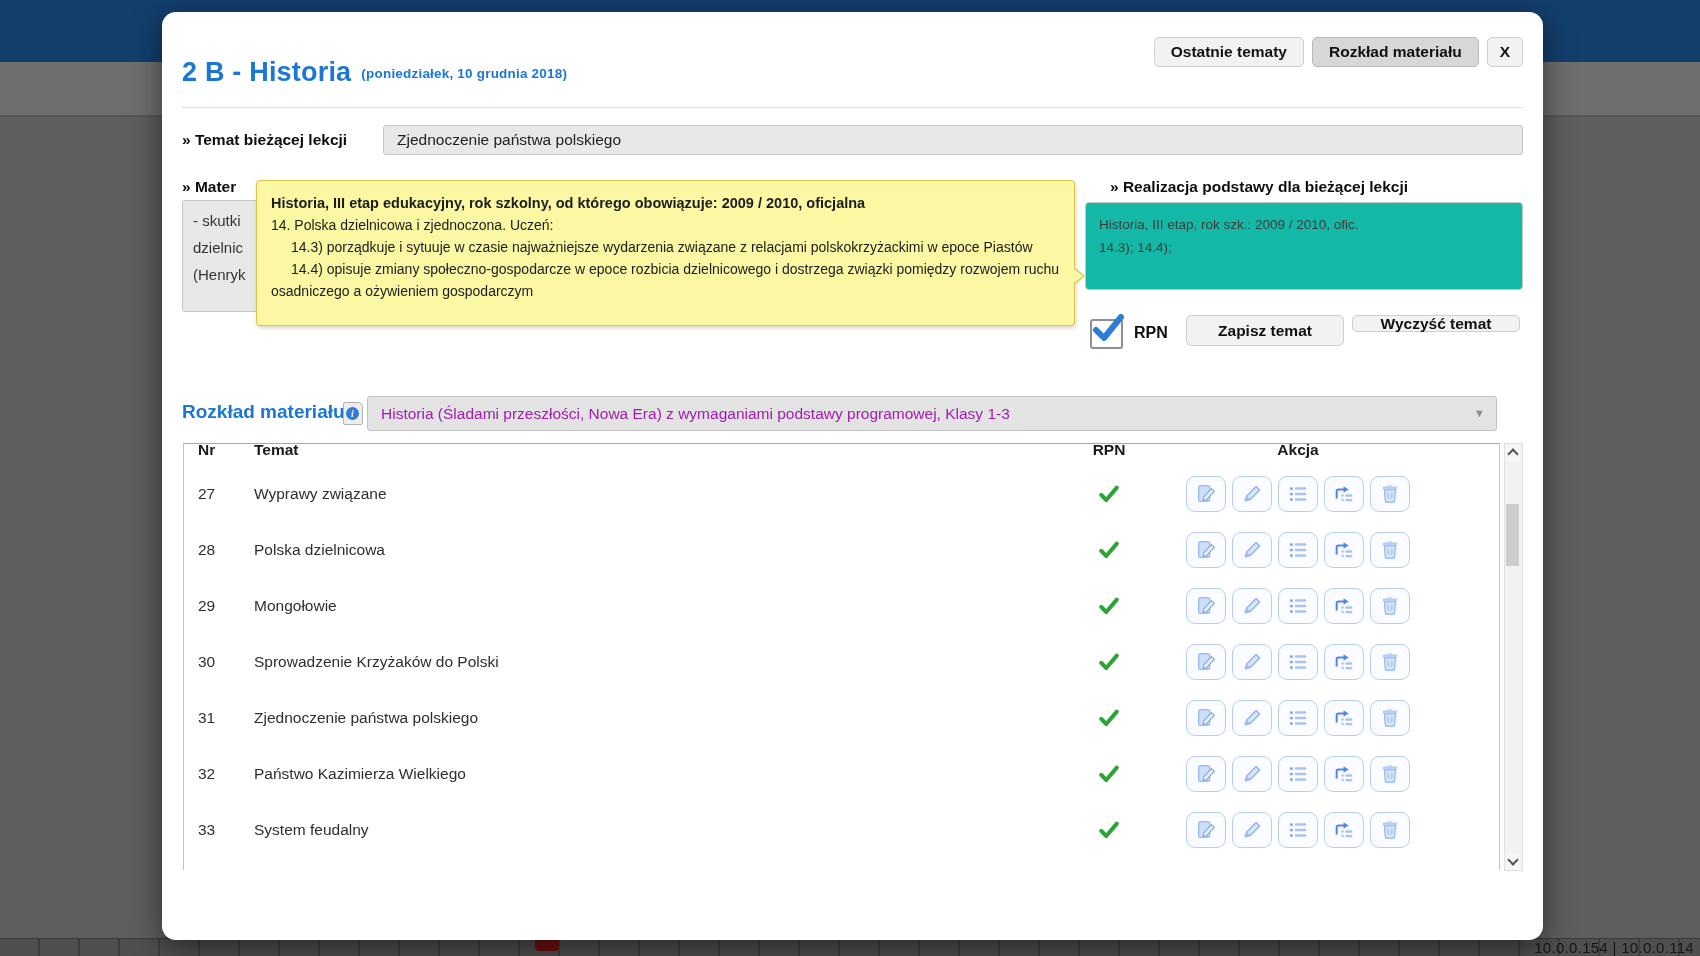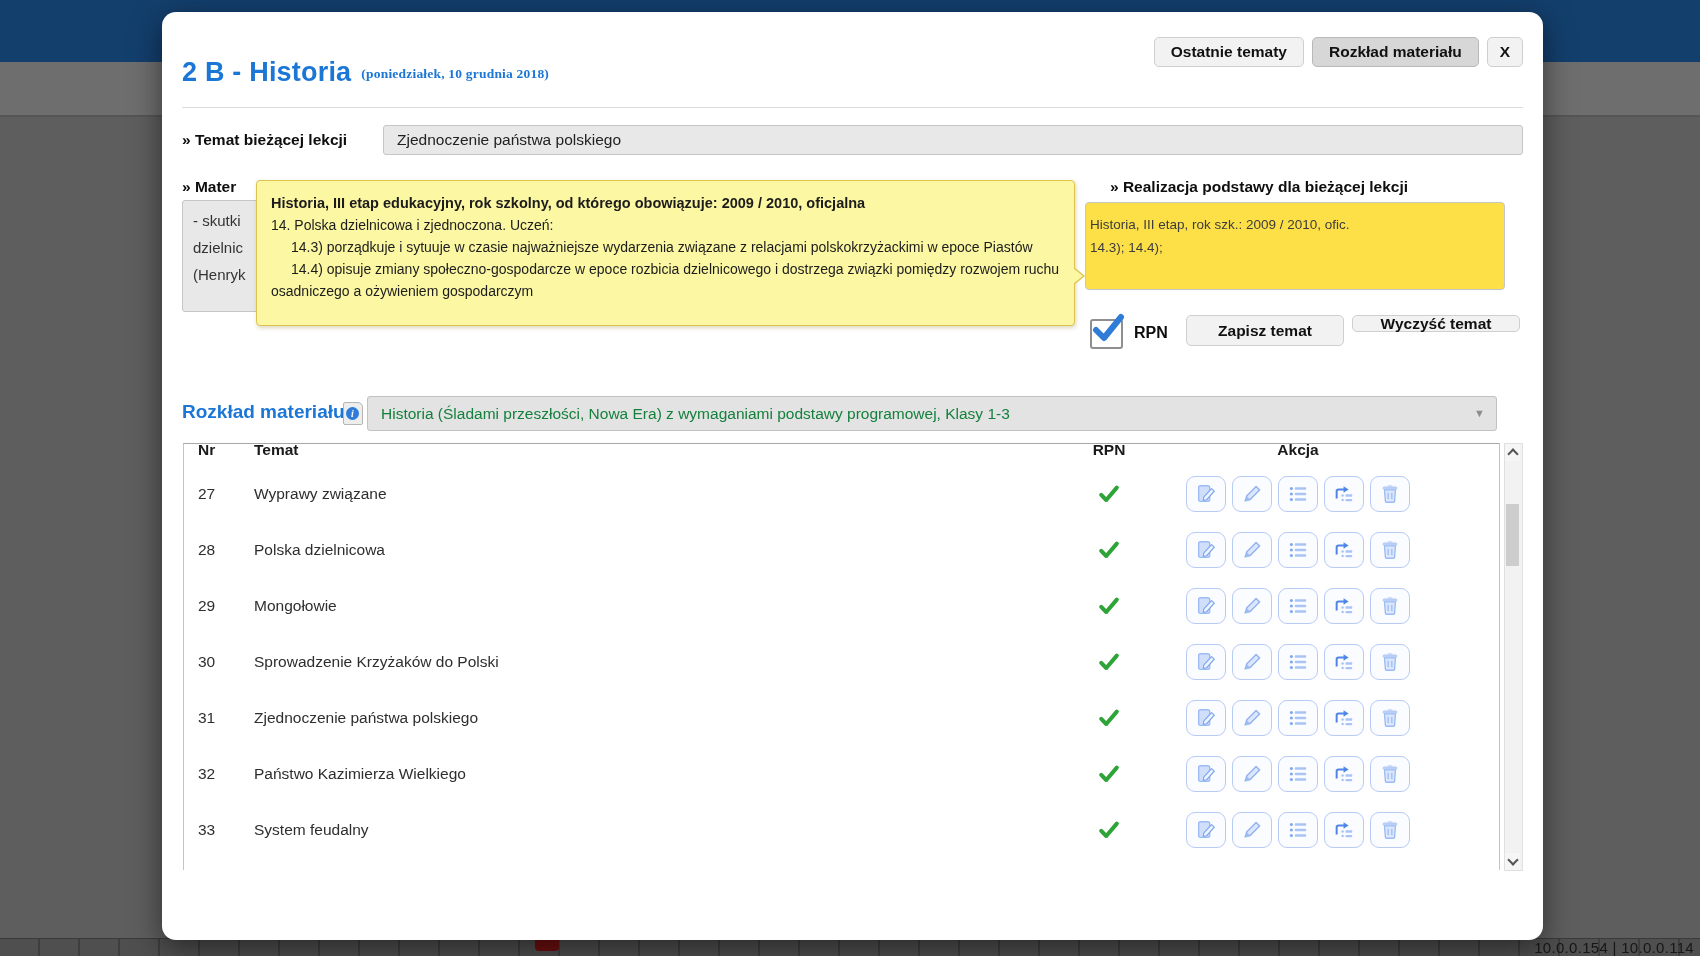--- a/index.html
+++ b/index.html
@@ -17,21 +17,21 @@
   }
   .bg-redblob{position:absolute;left:535px;top:938px;width:24px;height:13px;background:#6e0f0f;border-radius:0 0 4px 4px;}
   .bg-ip{position:absolute;right:6px;top:939px;font-size:15px;color:#171717;letter-spacing:.3px;}
 
   
   .modal{
     position:absolute;left:162px;top:12px;width:1381px;height:928px;background:#ffffff;
     border-radius:14px;box-shadow:0 8px 30px rgba(0,0,0,.5);
   }
   .m-title{position:absolute;left:20px;top:45px;font-size:27px;font-weight:bold;color:#1b76d5;letter-spacing:.2px;}
-  .m-date{font-size:13.5px;font-weight:bold;vertical-align:3px;margin-left:10px;color:#1b76d5;font-family:Liberation Serif, serif;}
+  .m-date{font-size:13.5px;font-weight:bold;vertical-align:3px;margin-left:10px;color:#1b76d5;}
   .hdr-buttons{position:absolute;top:25px;right:20px;display:flex;gap:8px;}
   .btn{
     height:30px;padding:0 16px;background:#f2f2f2;border:1px solid #cfcfcf;border-radius:5px;
     font-family:"Liberation Sans",sans-serif;font-size:15.5px;color:#111;display:inline-flex;align-items:center;justify-content:center;cursor:pointer;font-weight:bold;
   }
   .btn.active{background:#d7d7d7;border-color:#b9b9b9;}
   .btn.xbtn{padding:0 12px;font-weight:bold;}
   .m-hr{position:absolute;left:20px;top:95px;width:1341px;height:0;border-top:1px solid #dcdcdc;}
 
   .row-label{position:absolute;font-size:15.5px;font-weight:bold;color:#0e0e0e;}
@@ -53,22 +53,22 @@
     border:1px solid #dfc24d;border-radius:4px;padding:11px 14px;z-index:5;
     font-size:14px;color:#1c1c1c;line-height:22px;box-shadow:1px 2px 4px rgba(120,100,0,.25);
   }
   .tt-heading{font-weight:bold;font-size:14.5px;}
   .tt-indent{text-indent:20px;}
   .tt-arrow{position:absolute;right:-11px;top:86px;width:0;height:0;border-top:9px solid transparent;border-bottom:9px solid transparent;border-left:11px solid #dfc24d;}
   .tt-arrow-in{position:absolute;right:-9px;top:87px;width:0;height:0;border-top:8px solid transparent;border-bottom:8px solid transparent;border-left:10px solid #fbf7a2;}
 
   .real-heading{left:923px;top:166px;margin-left:25px;}
   .real-box{
-    position:absolute;left:923px;top:190px;width:410px;height:66px;background:#fde047;
-    border:1px solid #c6c6c6;border-radius:4px;padding:10px 4px;font-size:13.5px;color:#3c3c3c;line-height:23px;
+    position:absolute;left:923px;top:190px;width:410px;height:66px;background:#14b8a6;
+    border:1px solid #c6c6c6;border-radius:4px;padding:10px 13px;font-size:13.5px;color:#3c3c3c;line-height:23px;
   }
 
   
   .rpn-check{
     position:absolute;left:928px;top:307px;width:29px;height:26px;background:#fff;
     border:2px solid #8f8f8f;border-radius:3px;cursor:pointer;
   }
   .rpn-check svg{position:absolute;left:-2px;top:-8px;}
   .rpn-label{left:972px;top:312px;font-size:16px;}
   .btn-save{position:absolute;left:1024px;top:303px;width:158px;height:31px;}
@@ -82,21 +82,21 @@
   }
   .info-dot{
     position:absolute;left:2px;top:4px;width:13px;height:13px;background:#2e7bd8;border-radius:50%;
     color:#fff;font-size:10px;font-weight:bold;font-style:italic;text-align:center;line-height:13px;
     font-family:"Liberation Serif",serif;display:block;
   }
   .dropdown{
     position:absolute;left:205px;top:384px;width:1128px;height:33px;background:#e3e3e3;
     border:1px solid #c2c2c2;border-radius:3px;cursor:pointer;
   }
-  .dropdown-text{position:absolute;left:13px;top:0;line-height:33px;font-size:15.5px;color:#15803d;white-space:nowrap;}
+  .dropdown-text{position:absolute;left:13px;top:0;line-height:33px;font-size:15.5px;color:#a21caf;white-space:nowrap;}
   .dropdown-arrow{position:absolute;right:11px;top:0;line-height:33px;font-size:11px;color:#8e8e8e;}
 
   
   .tbl{
     position:absolute;left:21px;top:431px;width:1315px;height:426px;overflow:hidden;
     border-top:1px solid #a8a8a8;border-left:1px solid #c4c4c4;border-right:1px solid #c4c4c4;
   }
   .thead{position:absolute;left:0;top:0;width:100%;height:22px;overflow:hidden;}
   .thead span{position:absolute;top:-9px;line-height:30px;font-size:15.5px;font-weight:bold;color:#1a1a1a;}
   .th-nr{left:14px;}

